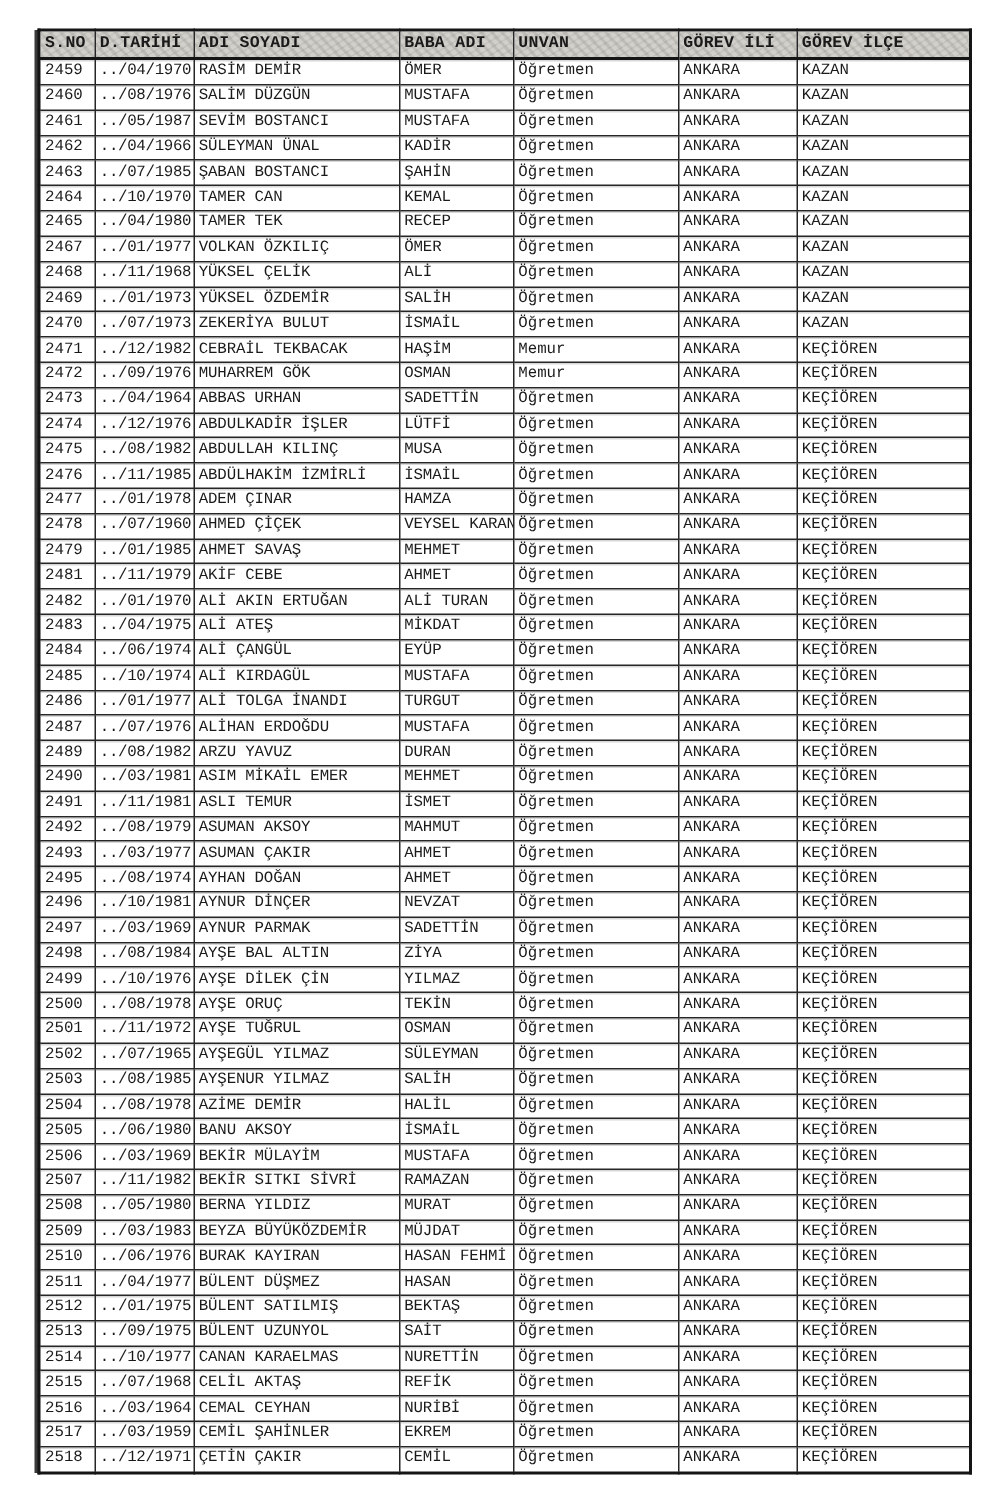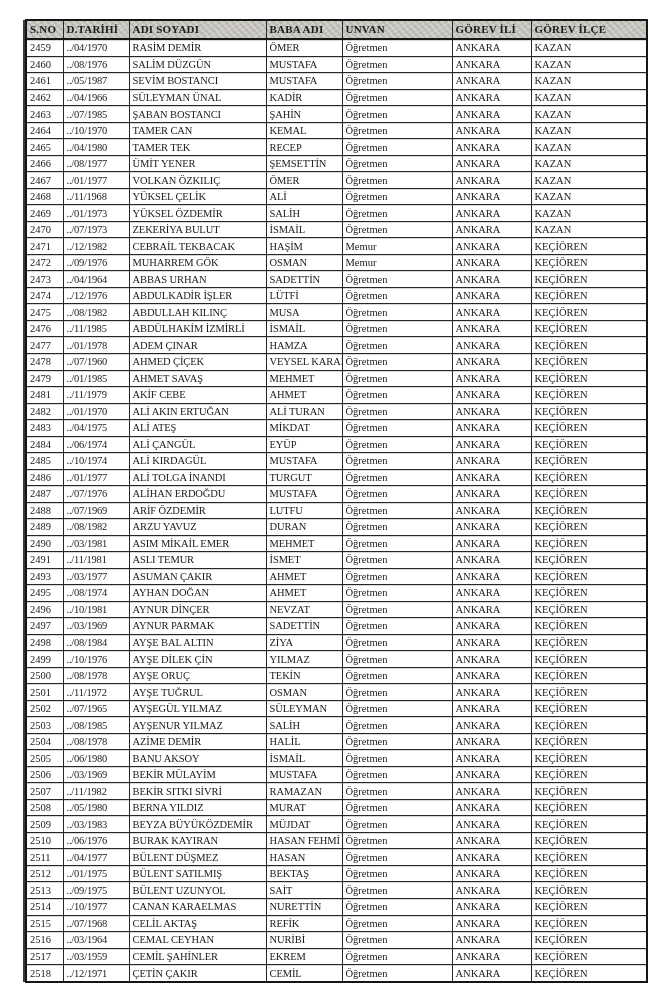--- a/index.html
+++ b/index.html
@@ -6,21 +6,21 @@
     margin: 0;
     padding: 0;
     background: #ffffff;
   }
   .page {
     position: relative;
     width: 660px;
     height: 991px;
     background: #ffffff;
     overflow: hidden;
-    font-family: Liberation Serif, serif;
+    font-family: Liberation Mono, monospace;
     color: #1a1a1a;
   }
   table.doc-table {
     position: absolute;
     left: 25px;
     top: 19px;
     width: 621px;
     height: 964px;
     border-collapse: collapse;
     table-layout: fixed;
@@ -146,29 +146,20 @@
   <tr>
     <td class="c-sno">2465</td>
     <td class="c-date">../04/1980</td>
     <td class="c-name">TAMER TEK</td>
     <td class="c-father">RECEP</td>
     <td class="c-title">Öğretmen</td>
     <td class="c-province">ANKARA</td>
     <td class="c-district">KAZAN</td>
   </tr>
 
-  <tr>
-    <td class="c-sno">2466</td>
-    <td class="c-date">../08/1977</td>
-    <td class="c-name">ÜMİT YENER</td>
-    <td class="c-father">ŞEMSETTİN</td>
-    <td class="c-title">Öğretmen</td>
-    <td class="c-province">ANKARA</td>
-    <td class="c-district">KAZAN</td>
-  </tr>
 
   <tr>
     <td class="c-sno">2467</td>
     <td class="c-date">../01/1977</td>
     <td class="c-name">VOLKAN ÖZKILIÇ</td>
     <td class="c-father">ÖMER</td>
     <td class="c-title">Öğretmen</td>
     <td class="c-province">ANKARA</td>
     <td class="c-district">KAZAN</td>
   </tr>
@@ -357,29 +348,20 @@
   <tr>
     <td class="c-sno">2487</td>
     <td class="c-date">../07/1976</td>
     <td class="c-name">ALİHAN ERDOĞDU</td>
     <td class="c-father">MUSTAFA</td>
     <td class="c-title">Öğretmen</td>
     <td class="c-province">ANKARA</td>
     <td class="c-district">KEÇİÖREN</td>
   </tr>
 
-  <tr>
-    <td class="c-sno">2488</td>
-    <td class="c-date">../07/1969</td>
-    <td class="c-name">ARİF ÖZDEMİR</td>
-    <td class="c-father">LUTFU</td>
-    <td class="c-title">Öğretmen</td>
-    <td class="c-province">ANKARA</td>
-    <td class="c-district">KEÇİÖREN</td>
-  </tr>
 
   <tr>
     <td class="c-sno">2489</td>
     <td class="c-date">../08/1982</td>
     <td class="c-name">ARZU YAVUZ</td>
     <td class="c-father">DURAN</td>
     <td class="c-title">Öğretmen</td>
     <td class="c-province">ANKARA</td>
     <td class="c-district">KEÇİÖREN</td>
   </tr>
@@ -397,20 +379,29 @@
   <tr>
     <td class="c-sno">2491</td>
     <td class="c-date">../11/1981</td>
     <td class="c-name">ASLI TEMUR</td>
     <td class="c-father">İSMET</td>
     <td class="c-title">Öğretmen</td>
     <td class="c-province">ANKARA</td>
     <td class="c-district">KEÇİÖREN</td>
   </tr>
 
+  <tr>
+    <td class="c-sno">2492</td>
+    <td class="c-date">../08/1979</td>
+    <td class="c-name">ASUMAN AKSOY</td>
+    <td class="c-father">MAHMUT</td>
+    <td class="c-title">Öğretmen</td>
+    <td class="c-province">ANKARA</td>
+    <td class="c-district">KEÇİÖREN</td>
+  </tr>
 
   <tr>
     <td class="c-sno">2493</td>
     <td class="c-date">../03/1977</td>
     <td class="c-name">ASUMAN ÇAKIR</td>
     <td class="c-father">AHMET</td>
     <td class="c-title">Öğretmen</td>
     <td class="c-province">ANKARA</td>
     <td class="c-district">KEÇİÖREN</td>
   </tr>

